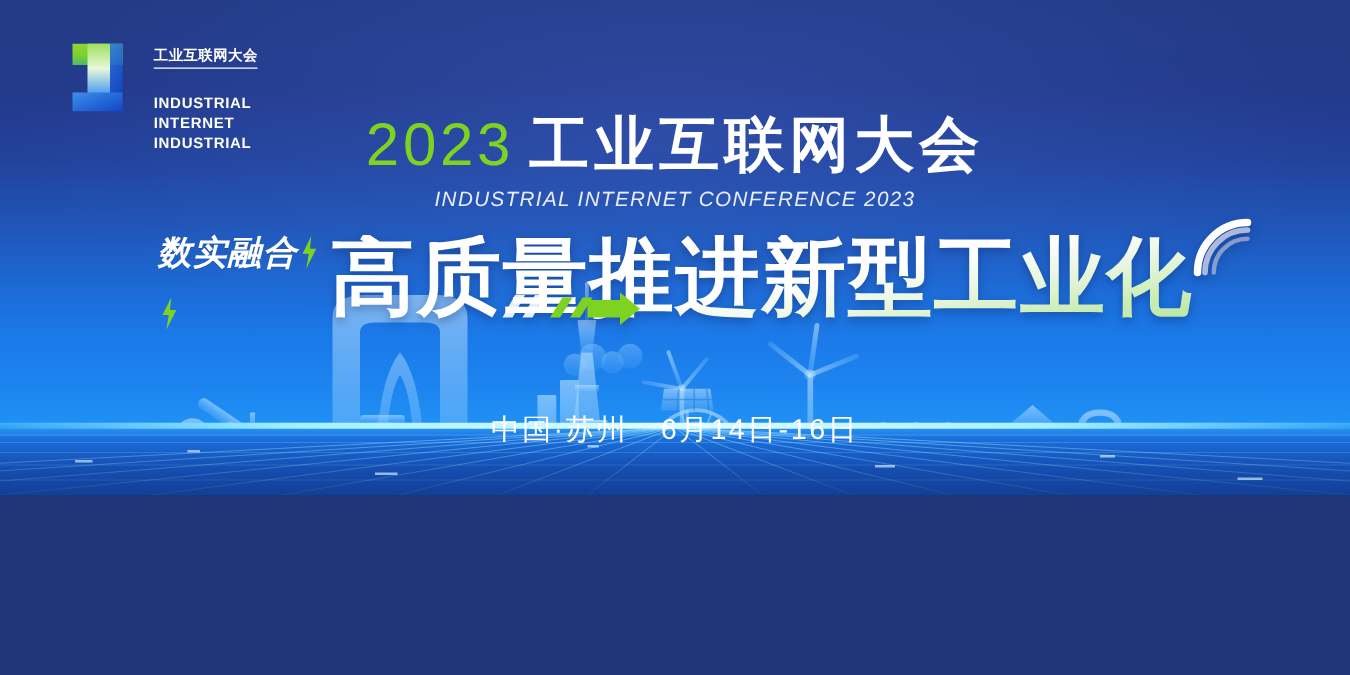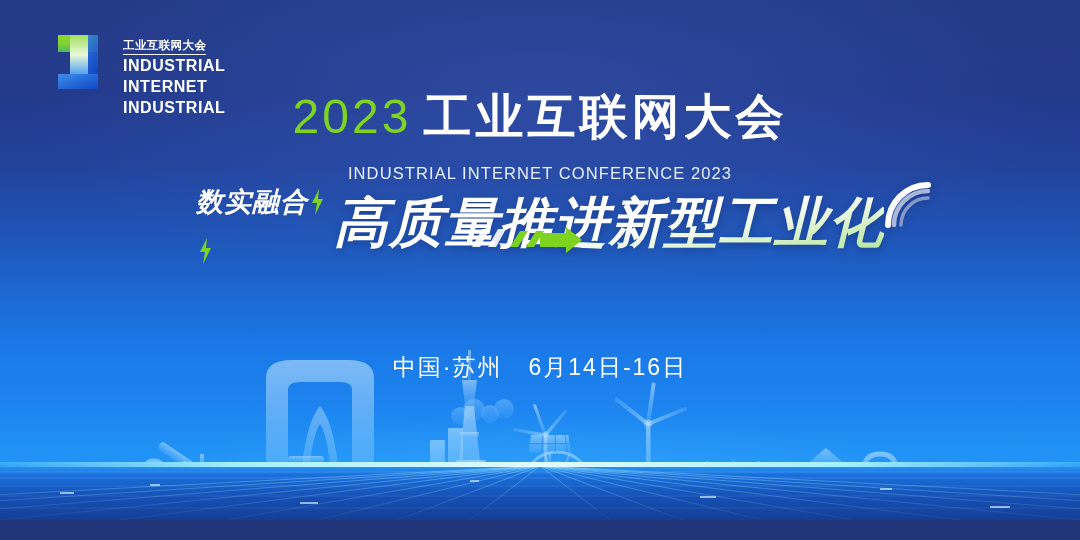--- a/index.html
+++ b/index.html
@@ -4,21 +4,21 @@
 <style>
   * { margin:0; padding:0; box-sizing:border-box; }
   html,body { width:1080px; height:540px; overflow:hidden; }
   body {
     font-family:"Liberation Sans","DejaVu Sans",sans-serif;
     background:#1f3578;
   }
 
   .banner {
     position:relative;
-    width:1080px; height:520px;
+    width:1080px; height:396px;
     overflow:hidden;
     background:
       linear-gradient(180deg,
         #233b87 0%,
         #23398a 18%,
         #22429b 32%,
         #1f56b8 46%,
         #1c6ad6 58%,
         #1a7ae8 68%,
         #1d84ef 78%,
@@ -49,38 +49,38 @@
   }
   .logo-mark { width:58px; height:60px; flex:none; }
   .logo-text { padding-top:3px; }
   .logo-cn {
     font-size:11.5px; font-weight:bold; color:#ffffff;
     letter-spacing:.4px; line-height:1.25;
     border-bottom:1.4px solid #ffffff; padding-bottom:1.5px;
     display:inline-block;
   }
   .logo-en {
-    font-size:16px; font-weight:bold; color:#ffffff;
-    letter-spacing:.55px; line-height:1.32; margin-top:0;
+    font-size:12px; font-weight:bold; color:#ffffff;
+    letter-spacing:.55px; line-height:1.32; margin-top:20px;
   }
 
   
   .title-wrap {
     position:absolute; left:0; right:0; top:92px; text-align:center;
   }
   .title-main {
     font-size:48px; font-weight:bold; letter-spacing:1px;
     line-height:1.05; white-space:nowrap;
   }
   .title-year { color:#7ed321; letter-spacing:3px; font-weight:normal; }
   .title-cn { color:#ffffff; margin-left:12px; letter-spacing:4px; }
   .title-en {
-    margin-top:22px;
+    margin-top:9px;
     font-size:16.5px; color:#e9eefb; letter-spacing:1.1px;
-    font-weight:400; white-space:nowrap;
+    font-weight:400; white-space:nowrap;font-style:italic;
   }
 
   
   .headline {
     position:absolute; left:0; right:0; top:180px;
     display:flex; align-items:center; justify-content:center;
   }
   .slogan-small {
     display:flex; flex-direction:column; gap:18px;
     margin-right:10px; margin-top:4px;
@@ -88,38 +88,38 @@
   .slogan-row { display:flex; align-items:center; }
   .slogan-row span.txt {
     font-size:27px; font-weight:bold; color:#ffffff;
     letter-spacing:1px; font-style:italic;
     text-shadow:0 1px 0 rgba(0,0,0,.12);
   }
   .bolt { width:13px; height:26px; margin-left:3px; flex:none; }
 
   .headline-big {
     position:relative;
-    font-size:54px; font-weight:bold; font-style:italic;
+    font-size:68px; font-weight:bold; 
     letter-spacing:1px; line-height:1;
     background:linear-gradient(170deg,#ffffff 0%,#ffffff 54%,#eaf7e2 70%,#cfeeba 85%,#b9e79f 100%);
     -webkit-background-clip:text; background-clip:text;
     color:transparent; -webkit-text-fill-color:transparent;
     white-space:nowrap;
     filter:drop-shadow(0 3px 4px rgba(10,30,90,.35));
   }
   .arrow-mark {
     position:absolute; left:136px; bottom:-4px; width:112px; height:26px;
   }
   .signal-mark {
     position:absolute; right:-48px; top:-18px; width:52px; height:52px;
   }
 
   
   .date-line {
-    position:absolute; left:0; right:0; top:352px; text-align:center;
+    position:absolute; left:0; right:0; top:328px; text-align:center;
     font-size:23px; color:#ffffff; letter-spacing:2px; font-weight:400;
     white-space:nowrap;
   }
   .date-gap { display:inline-block; width:26px; }
 
   
   .skyline { position:absolute; left:0; bottom:0; width:1080px; height:200px; }
 
   
   .ground {

